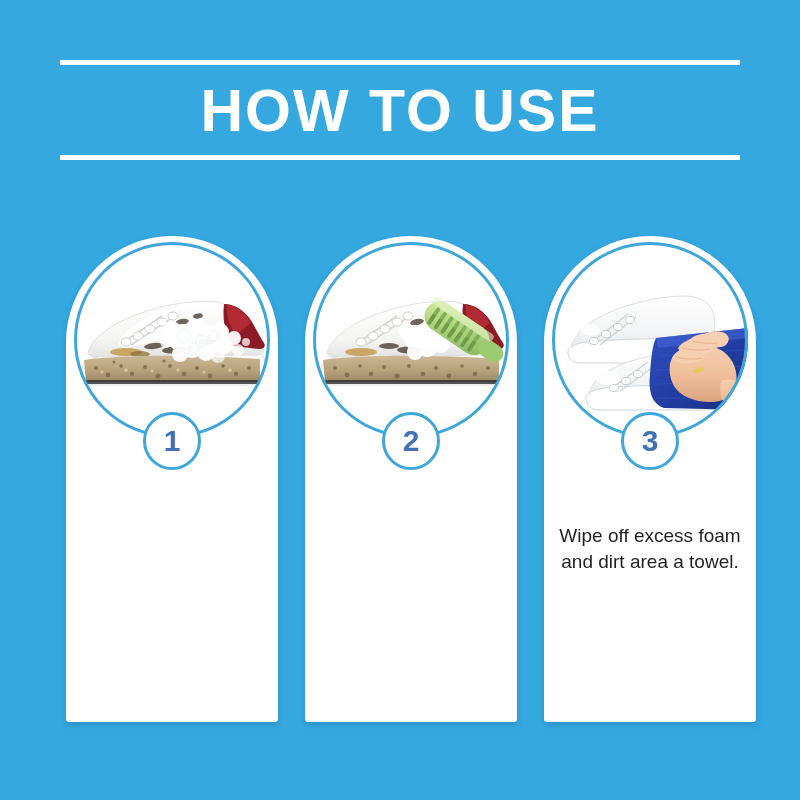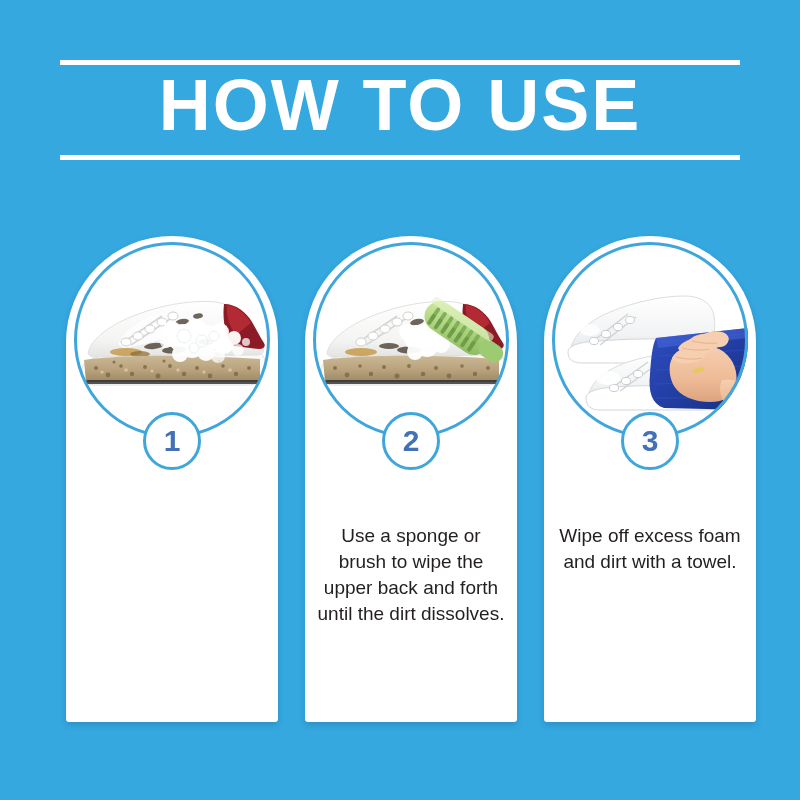--- a/index.html
+++ b/index.html
@@ -37,29 +37,29 @@
     width: 680px;
     height: 5px;
     background: #ffffff;
   }
   .rule-top { top: 0px; }
   .rule-bottom { top: 95px; }
 
   .title {
     position: absolute;
     left: 0;
-    top: 0;
+    top: 6px;
     width: 680px;
     height: 91px;
     line-height: 91px;
     text-align: center;
     color: #ffffff;
     font-family: "Liberation Sans", sans-serif;
     font-weight: bold;
-    font-size: 72px;
+    font-size: 59px;
     letter-spacing: 2px;
     white-space: nowrap;
   }
 
   
   .cards {
     position: absolute;
     left: 66px;
     top: 236px;
     width: 690px;
@@ -386,21 +386,20 @@
           </svg>
         </div>
       </div>
 
       <div class="ring"></div>
 
       <div class="badge">
         <span>2</span>
       </div>
 
-      <div class="caption">Use a sponge or brush to wipe the upper back and forth until the dirt dissolves.</div>
     </div>
 
     <div class="card card-3">
 
       <div class="photo">
         <div class="scene">
           <svg viewBox="0 0 196 196" preserveAspectRatio="xMidYMid slice">
             <defs>
               <linearGradient id="cleanShoe" x1="0" y1="0" x2="0" y2="1">
                 <stop offset="0%" stop-color="#ffffff"></stop>
@@ -492,17 +491,17 @@
           </svg>
         </div>
       </div>
 
       <div class="ring"></div>
 
       <div class="badge">
         <span>3</span>
       </div>
 
-      <div class="caption">Wipe off excess foam and dirt with a towel.</div>
+      <div class="caption">Wipe off excess foam and dirt area a towel.</div>
     </div>
 
   </div>
 </div>
 
 </body></html>

